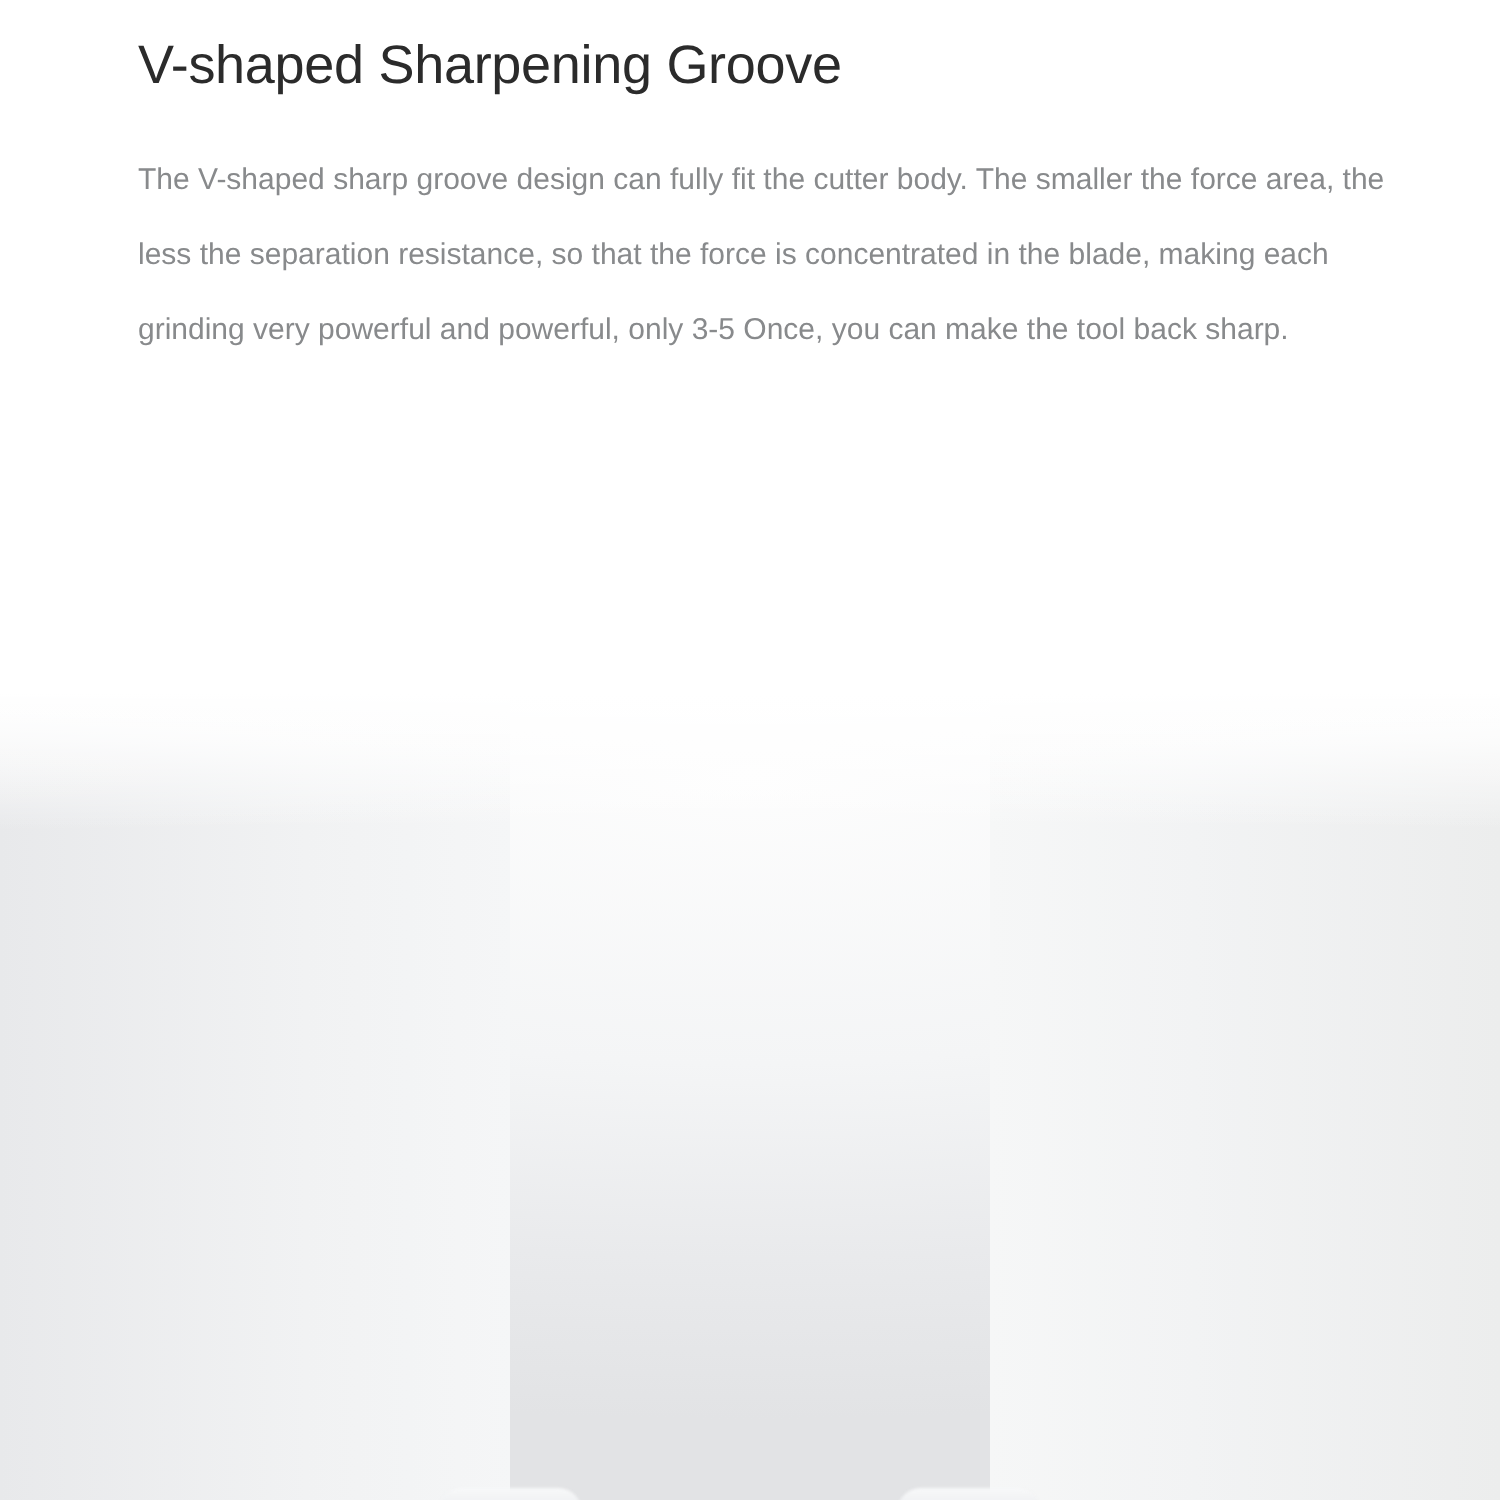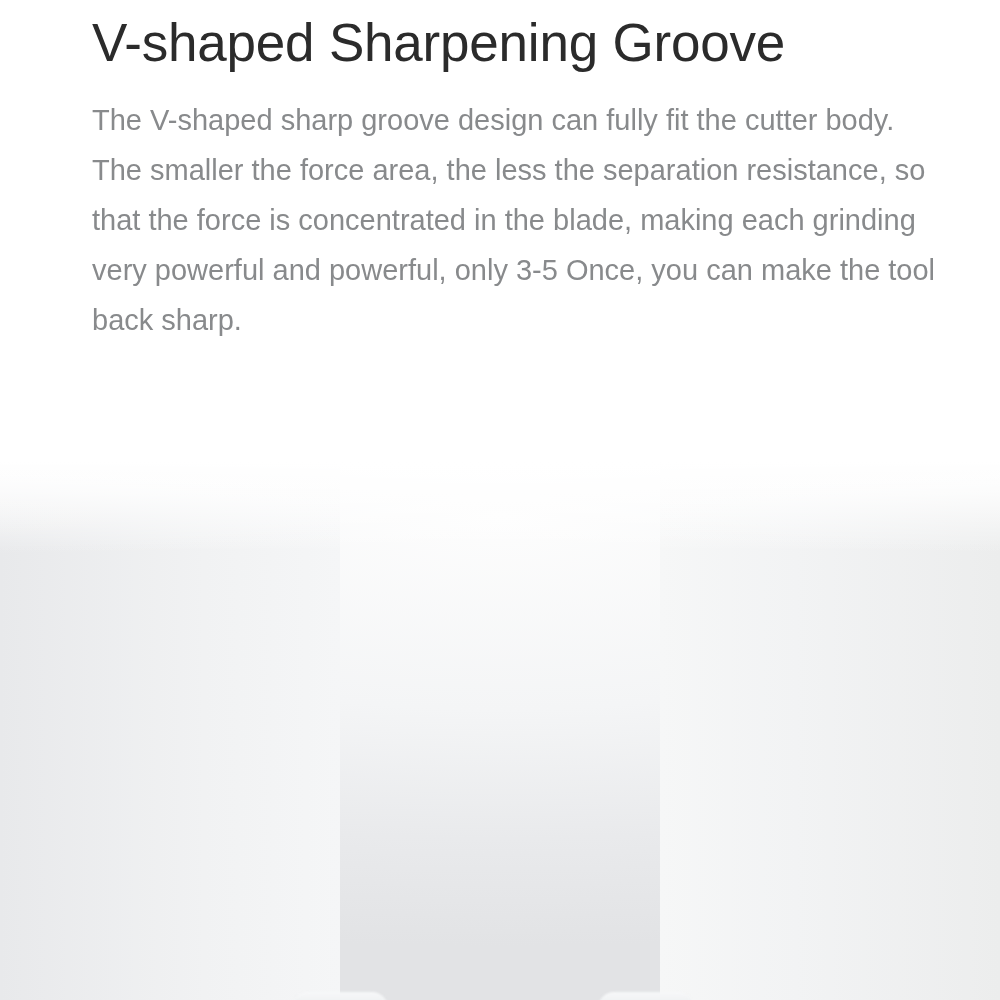--- a/index.html
+++ b/index.html
@@ -19,30 +19,30 @@
   }
 
   
   .text-block {
     position: absolute;
     left: 92px;
     top: 12px;
     width: 860px;
   }
   .headline {
-    font-size: 53px;
+    font-size: 36px;
     line-height: 61px;
     font-weight: 400;
     color: #2b2b2b;
     letter-spacing: -0.2px;
     white-space: nowrap;
   }
   .body-copy {
     margin-top: 22px;
-    font-size: 29px;
+    font-size: 20px;
     line-height: 50px;
     font-weight: 400;
     color: #888a8c;
     max-width: 845px;
   }
 
   
   .photo {
     position: absolute;
     left: 0;

